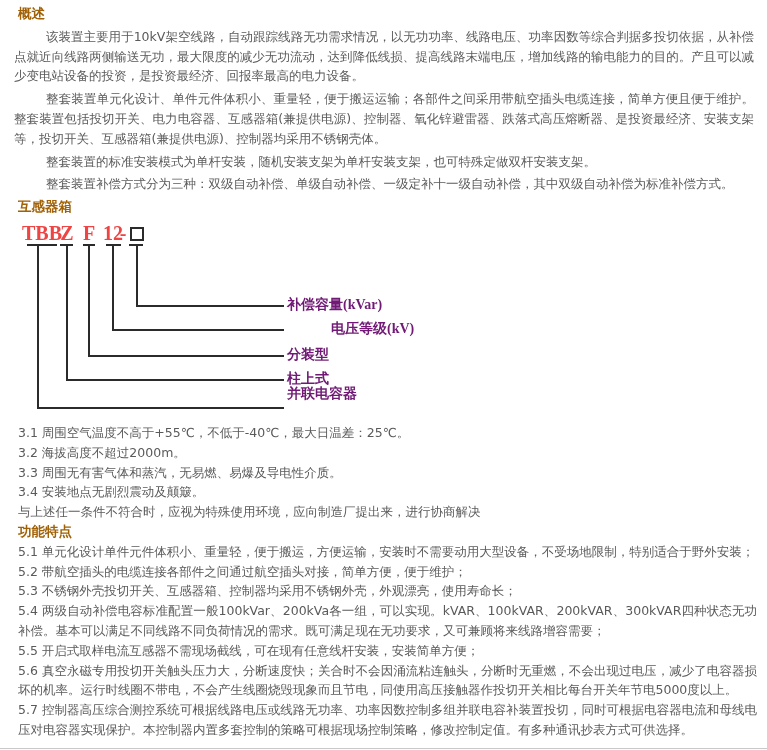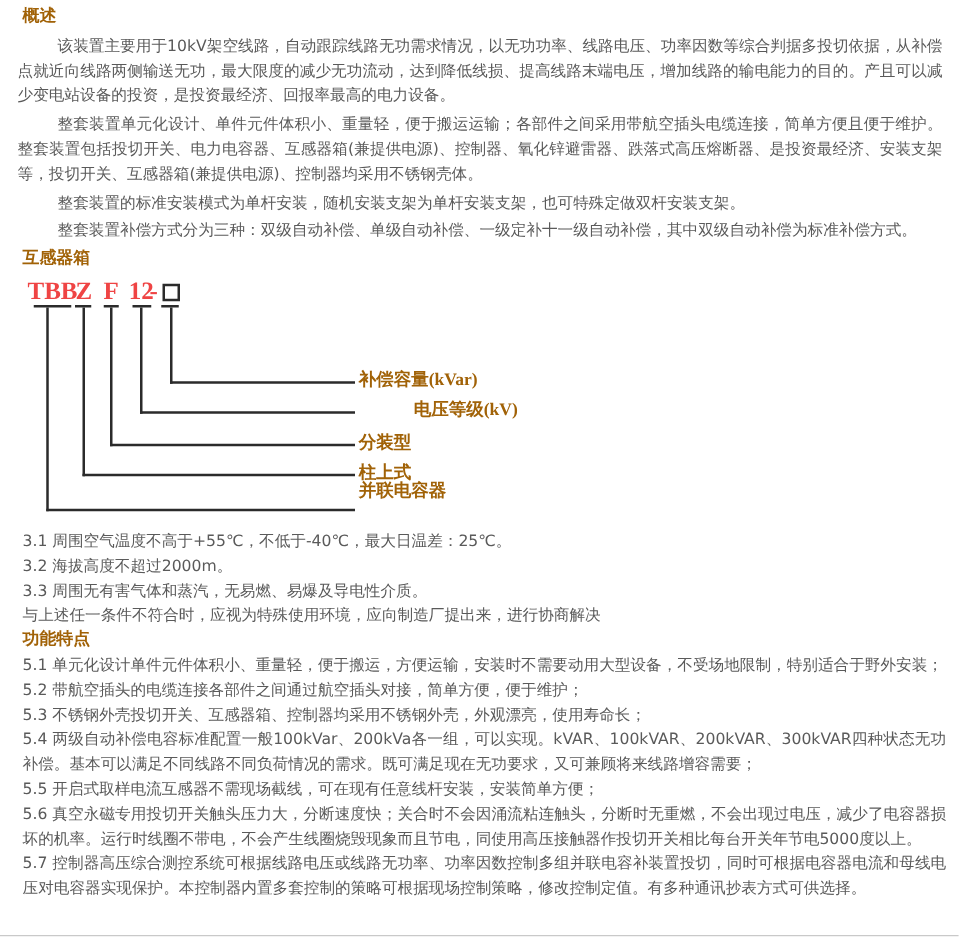--- a/index.html
+++ b/index.html
@@ -83,21 +83,21 @@
   .branch.br3{left:88px;width:194px;height:109px;}
   .branch.br4{left:112px;width:170px;height:83px;}
   .branch.br5{left:136px;width:146px;height:59px;}
   .d-label{
     position:absolute;
     left:287px;
     font-family:"Liberation Serif","DejaVu Serif",serif;
     font-weight:bold;
     font-size:14px;
     line-height:18px;
-    color:#a16207;
+    color:#701a75;
     white-space:nowrap;
   }
   .d-label.l1{top:79px;}
   .d-label.l2{top:103px;padding-left:44px;}
   .d-label.l3{top:129px;}
   .d-label.l4{top:153px;}
   .d-label.l5{top:168px;}
   .bottom-divider{
     position:absolute;
     left:0;bottom:1px;
@@ -144,20 +144,21 @@
     <span class="d-label l3">分装型</span>
     <span class="d-label l4">柱上式</span>
     <span class="d-label l5">并联电容器</span>
   </div>
 
   <div class="content">
     <div class="items-block">
       <p class="item">3.1 周围空气温度不高于+55℃，不低于-40℃，最大日温差：25℃。</p>
       <p class="item">3.2 海拔高度不超过2000m。</p>
       <p class="item">3.3 周围无有害气体和蒸汽，无易燃、易爆及导电性介质。</p>
+      <p class="item">3.4 安装地点无剧烈震动及颠簸。</p>
       <p class="item">与上述任一条件不符合时，应视为特殊使用环境，应向制造厂提出来，进行协商解决</p>
     </div>
 
     <div class="sec-heading">功能特点</div>
     <div>
       <p class="item">5.1 单元化设计单件元件体积小、重量轻，便于搬运，方便运输，安装时不需要动用大型设备，不受场地限制，特别适合于野外安装；</p>
       <p class="item">5.2 带航空插头的电缆连接各部件之间通过航空插头对接，简单方便，便于维护；</p>
       <p class="item">5.3 不锈钢外壳投切开关、互感器箱、控制器均采用不锈钢外壳，外观漂亮，使用寿命长；</p>
       <p class="item">5.4 两级自动补偿电容标准配置一般100kVar、200kVa各一组，可以实现。kVAR、100kVAR、200kVAR、300kVAR四种状态无功补偿。基本可以满足不同线路不同负荷情况的需求。既可满足现在无功要求，又可兼顾将来线路增容需要；</p>
       <p class="item">5.5 开启式取样电流互感器不需现场截线，可在现有任意线杆安装，安装简单方便；</p>

